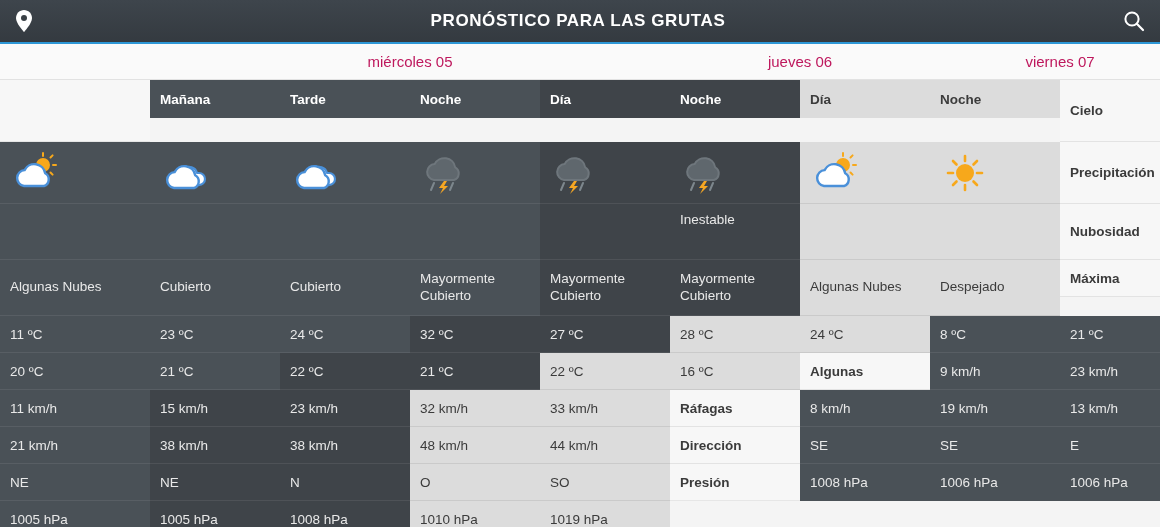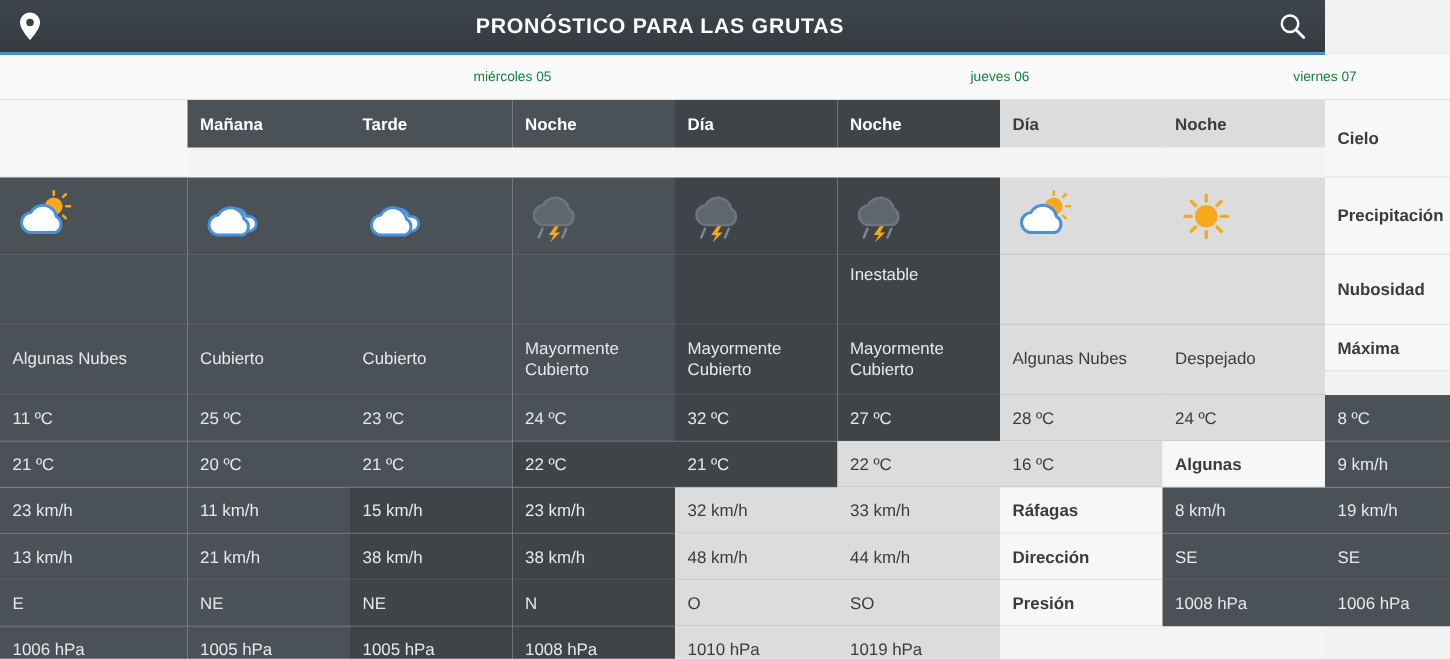--- a/index.html
+++ b/index.html
@@ -2,21 +2,21 @@
 <html><head>
 <meta charset="utf-8">
 <style>
   html,body{margin:0;padding:0;}
   body{
     width:1160px;height:527px;
     font-family:"Liberation Sans", sans-serif;
     background:#f2f2f2;
     overflow:hidden;
   }
-  .app{position:relative;width:1060px;height:527px;background:#f4f4f4;}
+  .app{position:relative;width:1160px;height:527px;background:#f4f4f4;}
 
   
   .header{
     position:relative;
     height:42px;
     background:#3a4046;
     background:linear-gradient(180deg,#3e454c 0%,#343a40 100%);
     display:flex;align-items:center;
     border-bottom:2px solid #2d97d6;
   }
@@ -37,21 +37,21 @@
     position:absolute;top:44px;left:0;right:0;bottom:0;
     display:grid;
     grid-template-columns:150px 130px 130px 130px 130px 130px 130px 130px 130px;
     grid-auto-rows:min-content;
     font-size:13.5px;
   }
   .cell{box-sizing:border-box;padding:8px 10px;}
 
   
   .dayhdr{
-    background:#fafafa;color:#15803d;font-size:11px;
+    background:#fafafa;color:#be185d;font-size:15px;
     height:36px;display:flex;align-items:center;justify-content:center;
     border-bottom:1px solid #e2e2e2;
   }
   .dayhdr.blank{background:#fafafa;}
 
   
   .periodhdr{
     height:38px;display:flex;align-items:center;
     font-weight:bold;font-size:13.5px;
   }
@@ -213,21 +213,20 @@
     <div class="cell d1 sepd wrapcell" style="height:56px;display:flex;align-items:center">Cubierto</div>
     <div class="cell d1 sepd wrapcell" style="height:56px;display:flex;align-items:center">Cubierto</div>
     <div class="cell d1 sepd wrapcell" style="height:56px;display:flex;align-items:center">Mayormente Cubierto</div>
     <div class="cell d2 sepd wrapcell" style="height:56px;display:flex;align-items:center">Mayormente Cubierto</div>
     <div class="cell d2 sepd wrapcell" style="height:56px;display:flex;align-items:center">Mayormente Cubierto</div>
     <div class="cell d3 sep wrapcell" style="height:56px;display:flex;align-items:center">Algunas Nubes</div>
     <div class="cell d3 sep wrapcell" style="height:56px;display:flex;align-items:center">Despejado</div>
 
     <div class="cell rowlabel sep" style="height:37px">Máxima</div>
     <div class="cell d1 sepd" style="height:37px;display:flex;align-items:center">11 ºC</div>
-    <div class="cell d1 sepd" style="height:37px;display:flex;align-items:center">25 ºC</div>
     <div class="cell d1 sepd" style="height:37px;display:flex;align-items:center">23 ºC</div>
     <div class="cell d1 sepd" style="height:37px;display:flex;align-items:center">24 ºC</div>
     <div class="cell d2 sepd" style="height:37px;display:flex;align-items:center">32 ºC</div>
     <div class="cell d2 sepd" style="height:37px;display:flex;align-items:center">27 ºC</div>
     <div class="cell d3 sep" style="height:37px;display:flex;align-items:center">28 ºC</div>
     <div class="cell d3 sep" style="height:37px;display:flex;align-items:center">24 ºC</div>
 
     <div class="cell d1 sepd" style="height:37px;display:flex;align-items:center">8 ºC</div>
     <div class="cell d1 sepd" style="height:37px;display:flex;align-items:center">21 ºC</div>
     <div class="cell d1 sepd" style="height:37px;display:flex;align-items:center">20 ºC</div>

